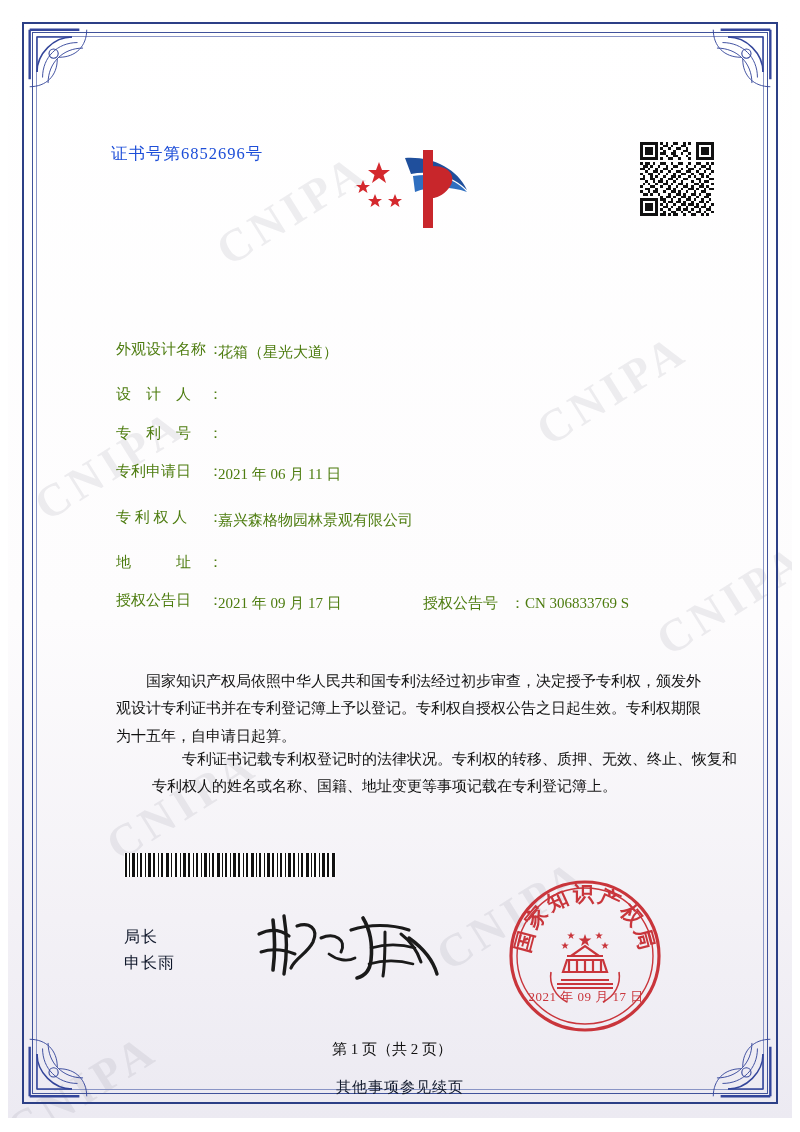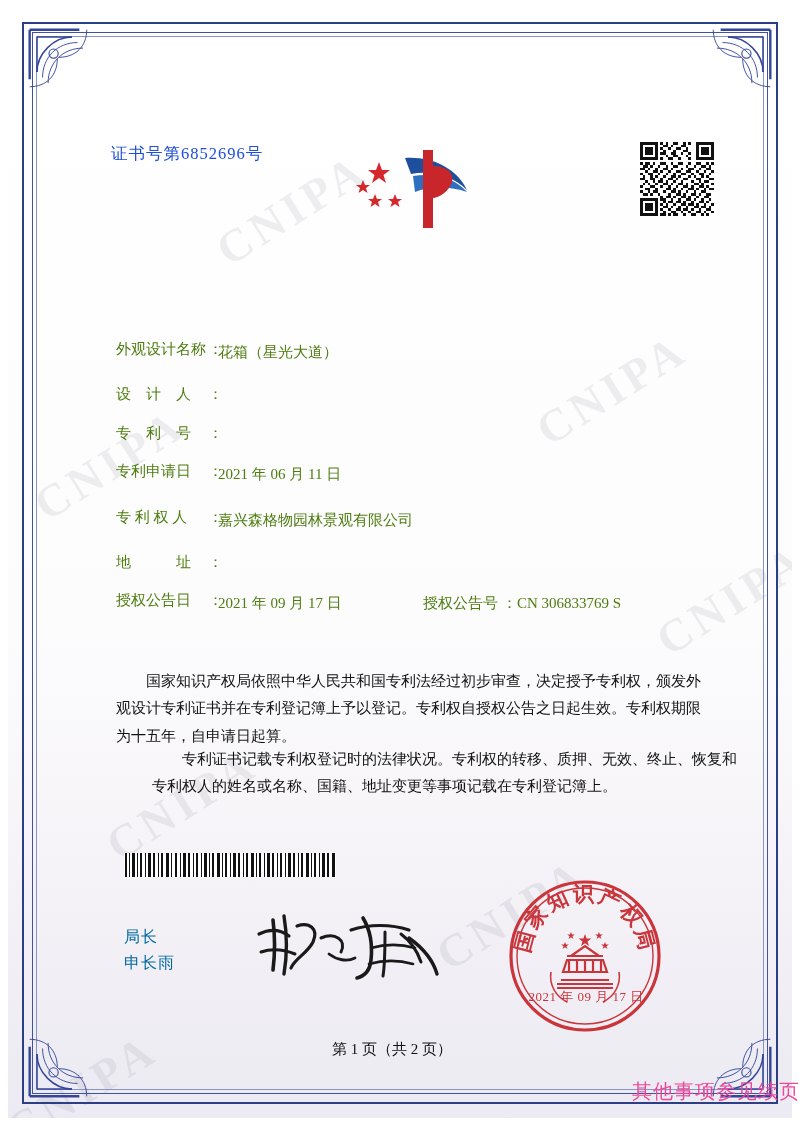--- a/index.html
+++ b/index.html
@@ -158,21 +158,21 @@
     width: 10px;
   }
   .f-value {
     flex: 1;
     line-height: 1.55;
   }
   .f-value .line2 { display:block; }
 
   .field.pubrow .f-value { display: flex; }
   .pub-date { width: 205px; flex: 0 0 205px; }
-  .pub-no-label { margin-right: 4px; }
+  .pub-no-label { margin-right: 12px; }
 
   .para {
     position: absolute;
     left: 108px;
     width: 585px;
     font-size: 15px;
     line-height: 1.82;
     color: #111;
     text-align: justify;
   }
@@ -189,21 +189,21 @@
     height: 24px;
   }
   .barcode svg { display:block; width: 100%; height: 100%; }
 
   .director-block {
     position: absolute;
     left: 116px;
     top: 916px;
     font-size: 16px;
     line-height: 1.65;
-    color: #0369a1;
+    color: #0f172a;
     letter-spacing: 1px;
   }
 
   .signature {
     position: absolute;
     left: 243px;
     top: 900px;
     width: 190px;
     height: 76px;
     color: #1a1a1a;
@@ -237,23 +237,23 @@
     top: 1032px;
     text-align: center;
     font-size: 15px;
     color: #111;
   }
 
   .footer-note {
     position: absolute;
     left: 0; right: 0;
     top: 1078px;
-    text-align: right;
-    font-size: 20px;
-    color: #ec4899;
+    text-align: center;
+    font-size: 15px;
+    color: #0f172a;
     letter-spacing: 1px;
   }
 </style>
 </head>
 <body>
 
 <div id="page">
   <div id="paper-tint"></div>
 
   <div class="wm wm1">CNIPA</div>

